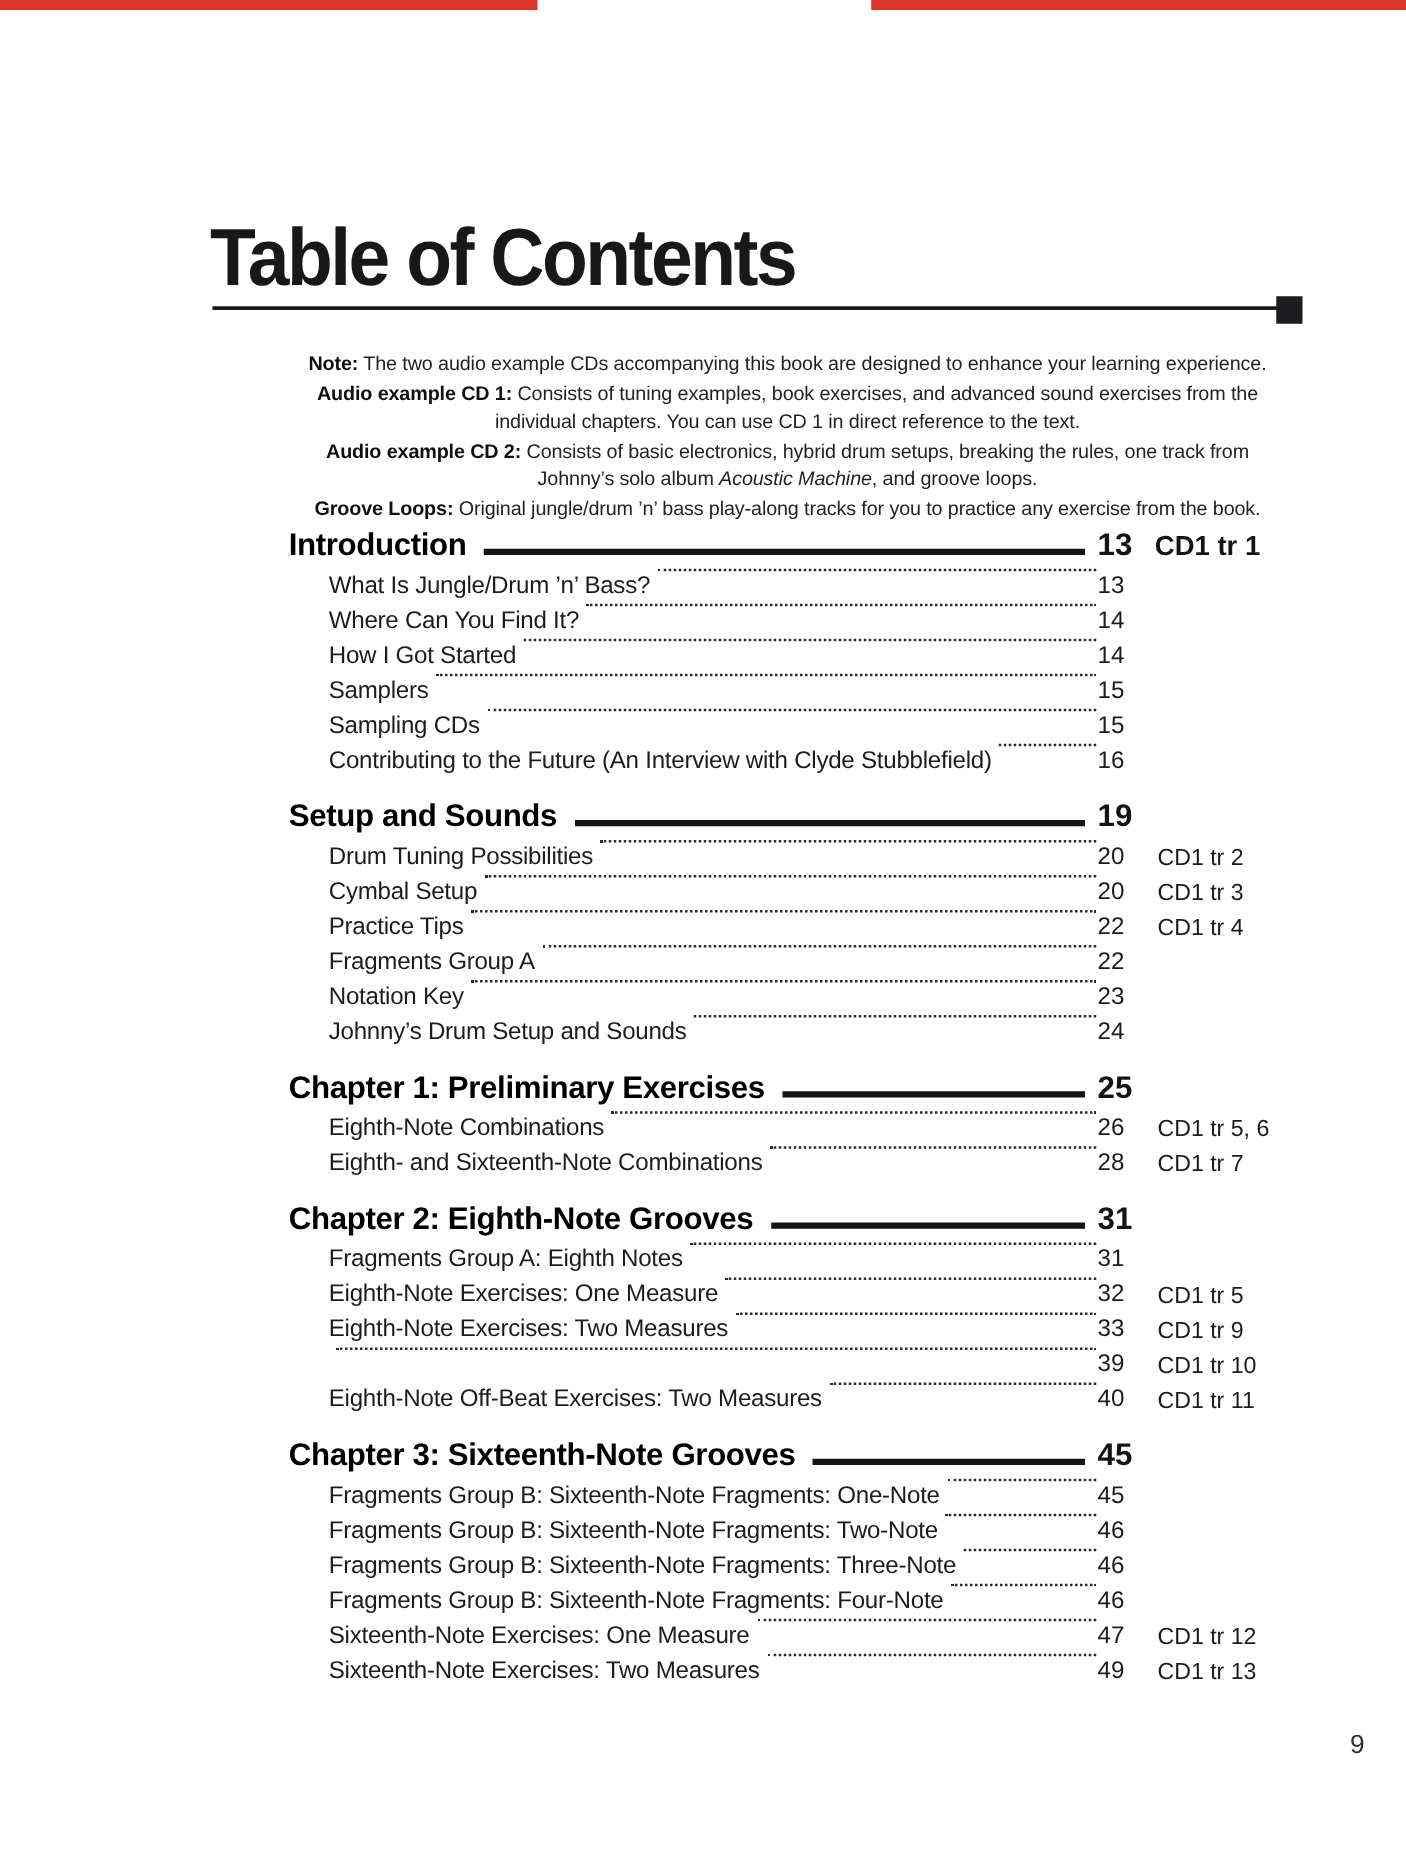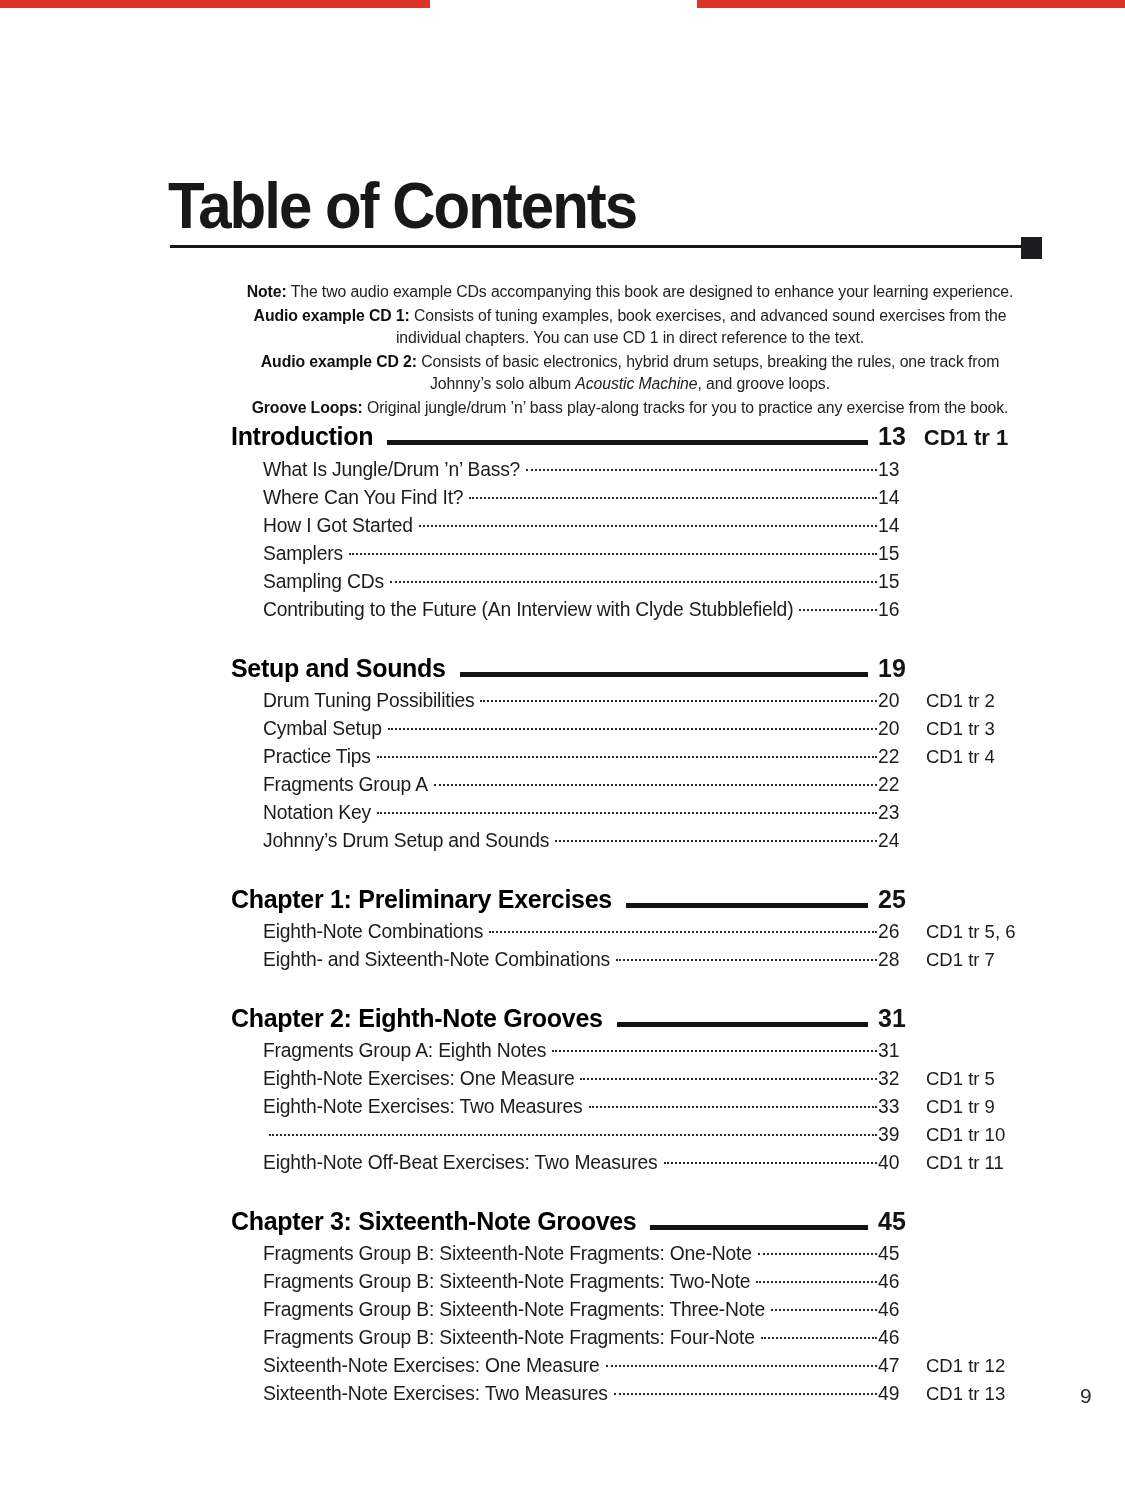--- a/index.html
+++ b/index.html
@@ -33,29 +33,29 @@
   .preface{
     position:absolute;left:231px;top:281px;width:798px;
     font-size:15.8px;line-height:22.3px;letter-spacing:-0.1px;color:#222;text-align:center;
   }
   .preface p{margin:0 0 1.5px 0;}
   .preface b{color:#101010;}
   .preface i{font-style:italic;}
 
   
   .toc{position:absolute;left:231px;top:420px;width:779px;}
-  .section{margin-top:28px;}
+  .section{margin-top:14px;}
   .section:first-child{margin-top:0;}
   .heading-row{display:flex;align-items:baseline;line-height:33px;margin-bottom:2px;}
   .heading{margin:0;font-size:25px;font-weight:700;color:#000000;white-space:nowrap;letter-spacing:-0.3px;}
   .rule{flex:1;min-width:40px;height:0;border-bottom:5px solid #141414;margin:0 10px 0 14px;}
   .hpage{flex:none;width:38px;font-size:25px;font-weight:700;color:#141414;}
   .hcd{flex:none;width:88px;padding-left:6px;font-size:22px;font-weight:700;color:#141414;white-space:nowrap;text-align:center;}
 
-  .entry{display:flex;align-items:center;line-height:28px;font-size:19.3px;padding-left:32px;color:#1c1c1c;}
+  .entry{display:flex;align-items:flex-start;line-height:28px;font-size:19.3px;padding-left:32px;color:#1c1c1c;}
   .elabel{white-space:nowrap;letter-spacing:-0.2px;}
   .leader{flex:1;min-width:16px;height:0;border-bottom:2.5px dotted #2a2a2a;margin:0 1px 0 6px;}
   .epage{flex:none;width:38px;}
   .ecd{flex:none;width:84px;padding-left:10px;font-size:18.5px;white-space:nowrap;}
 
   .folio{position:absolute;left:1080px;top:1384px;font-size:21px;color:#2e2e2e;}
 </style>
 </head>
 <body>
 

